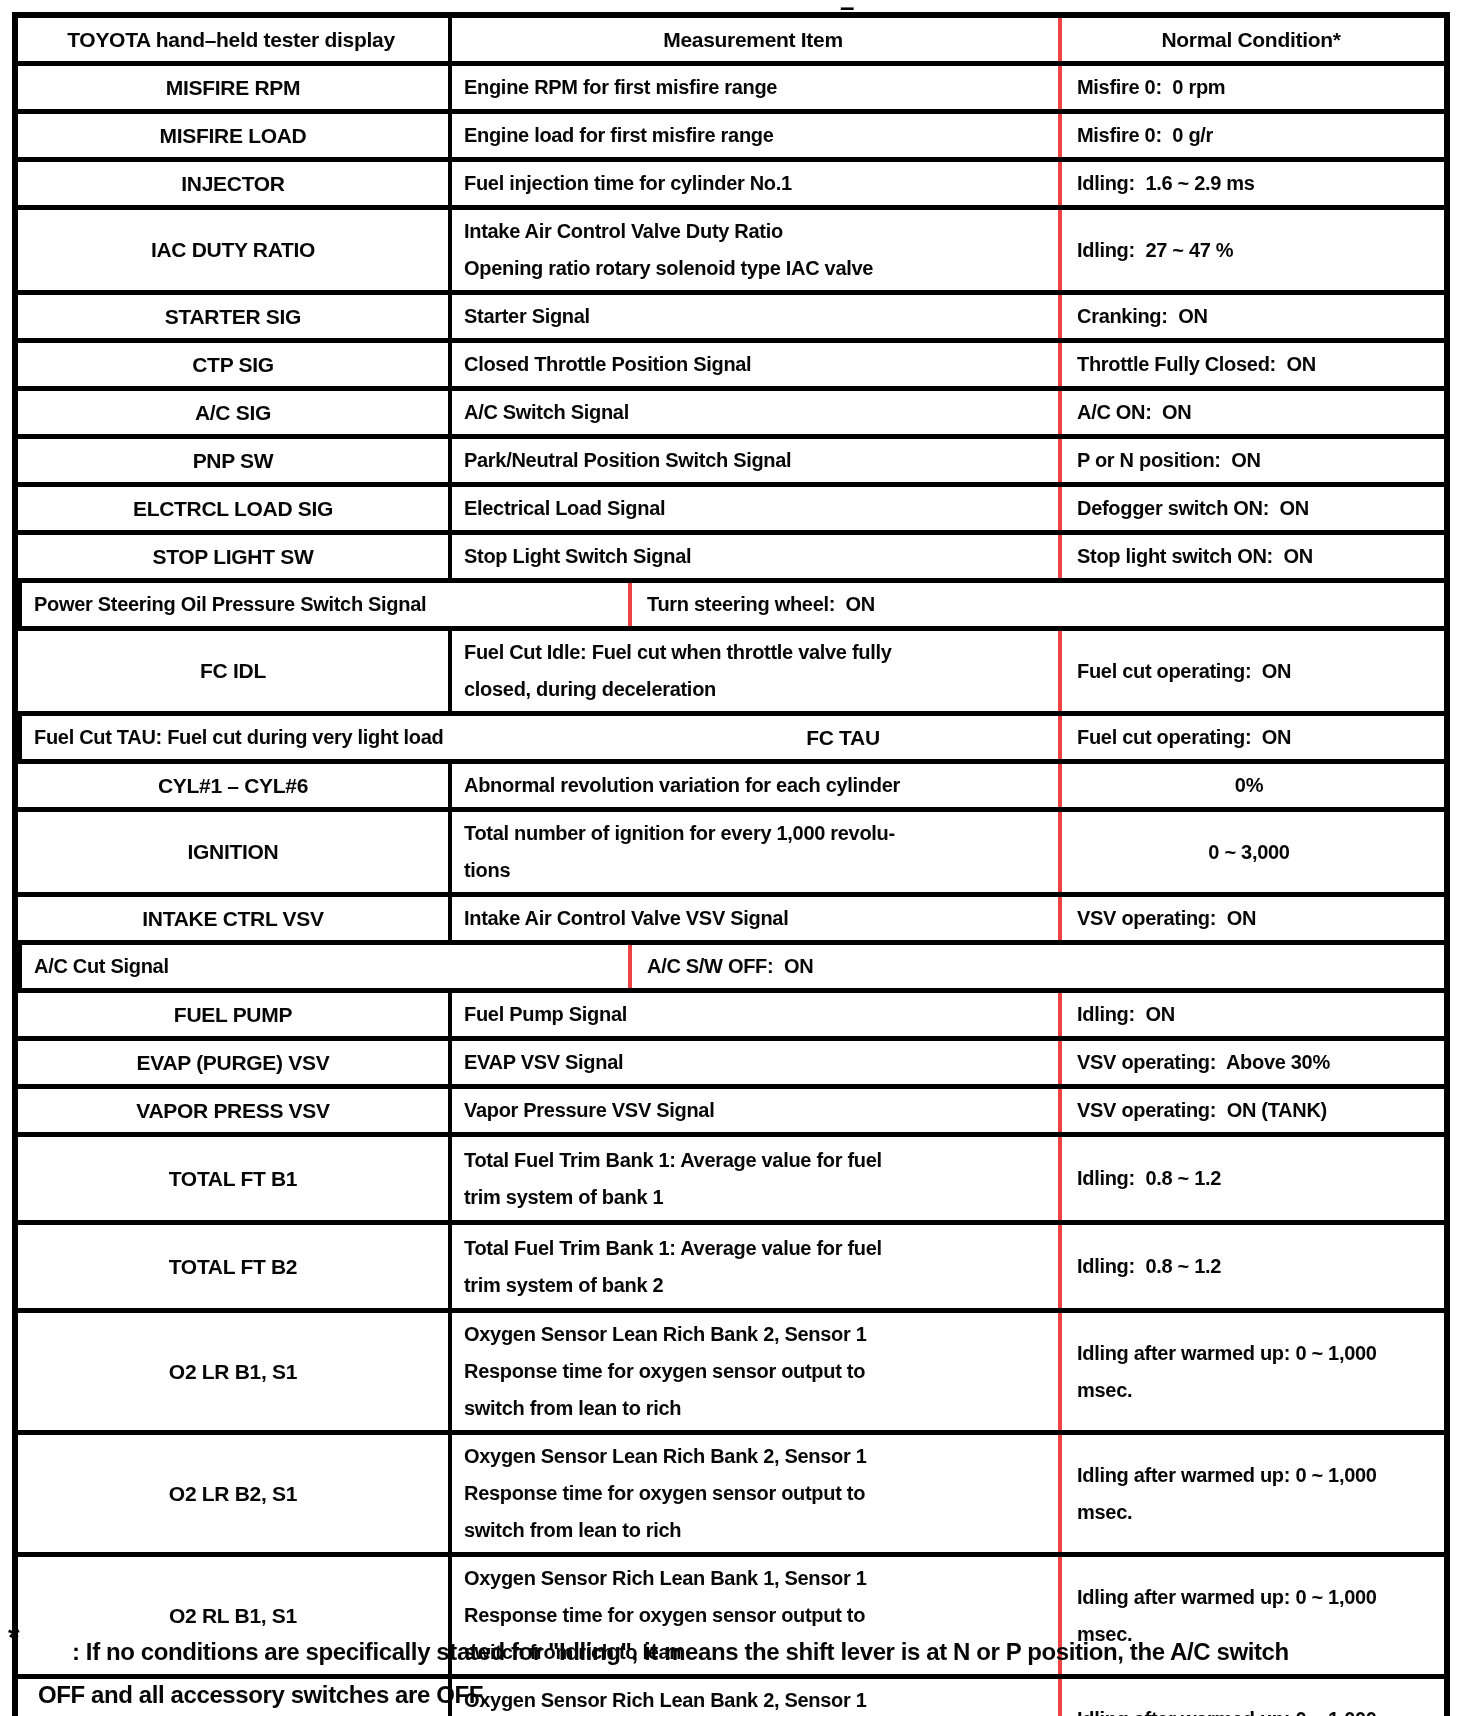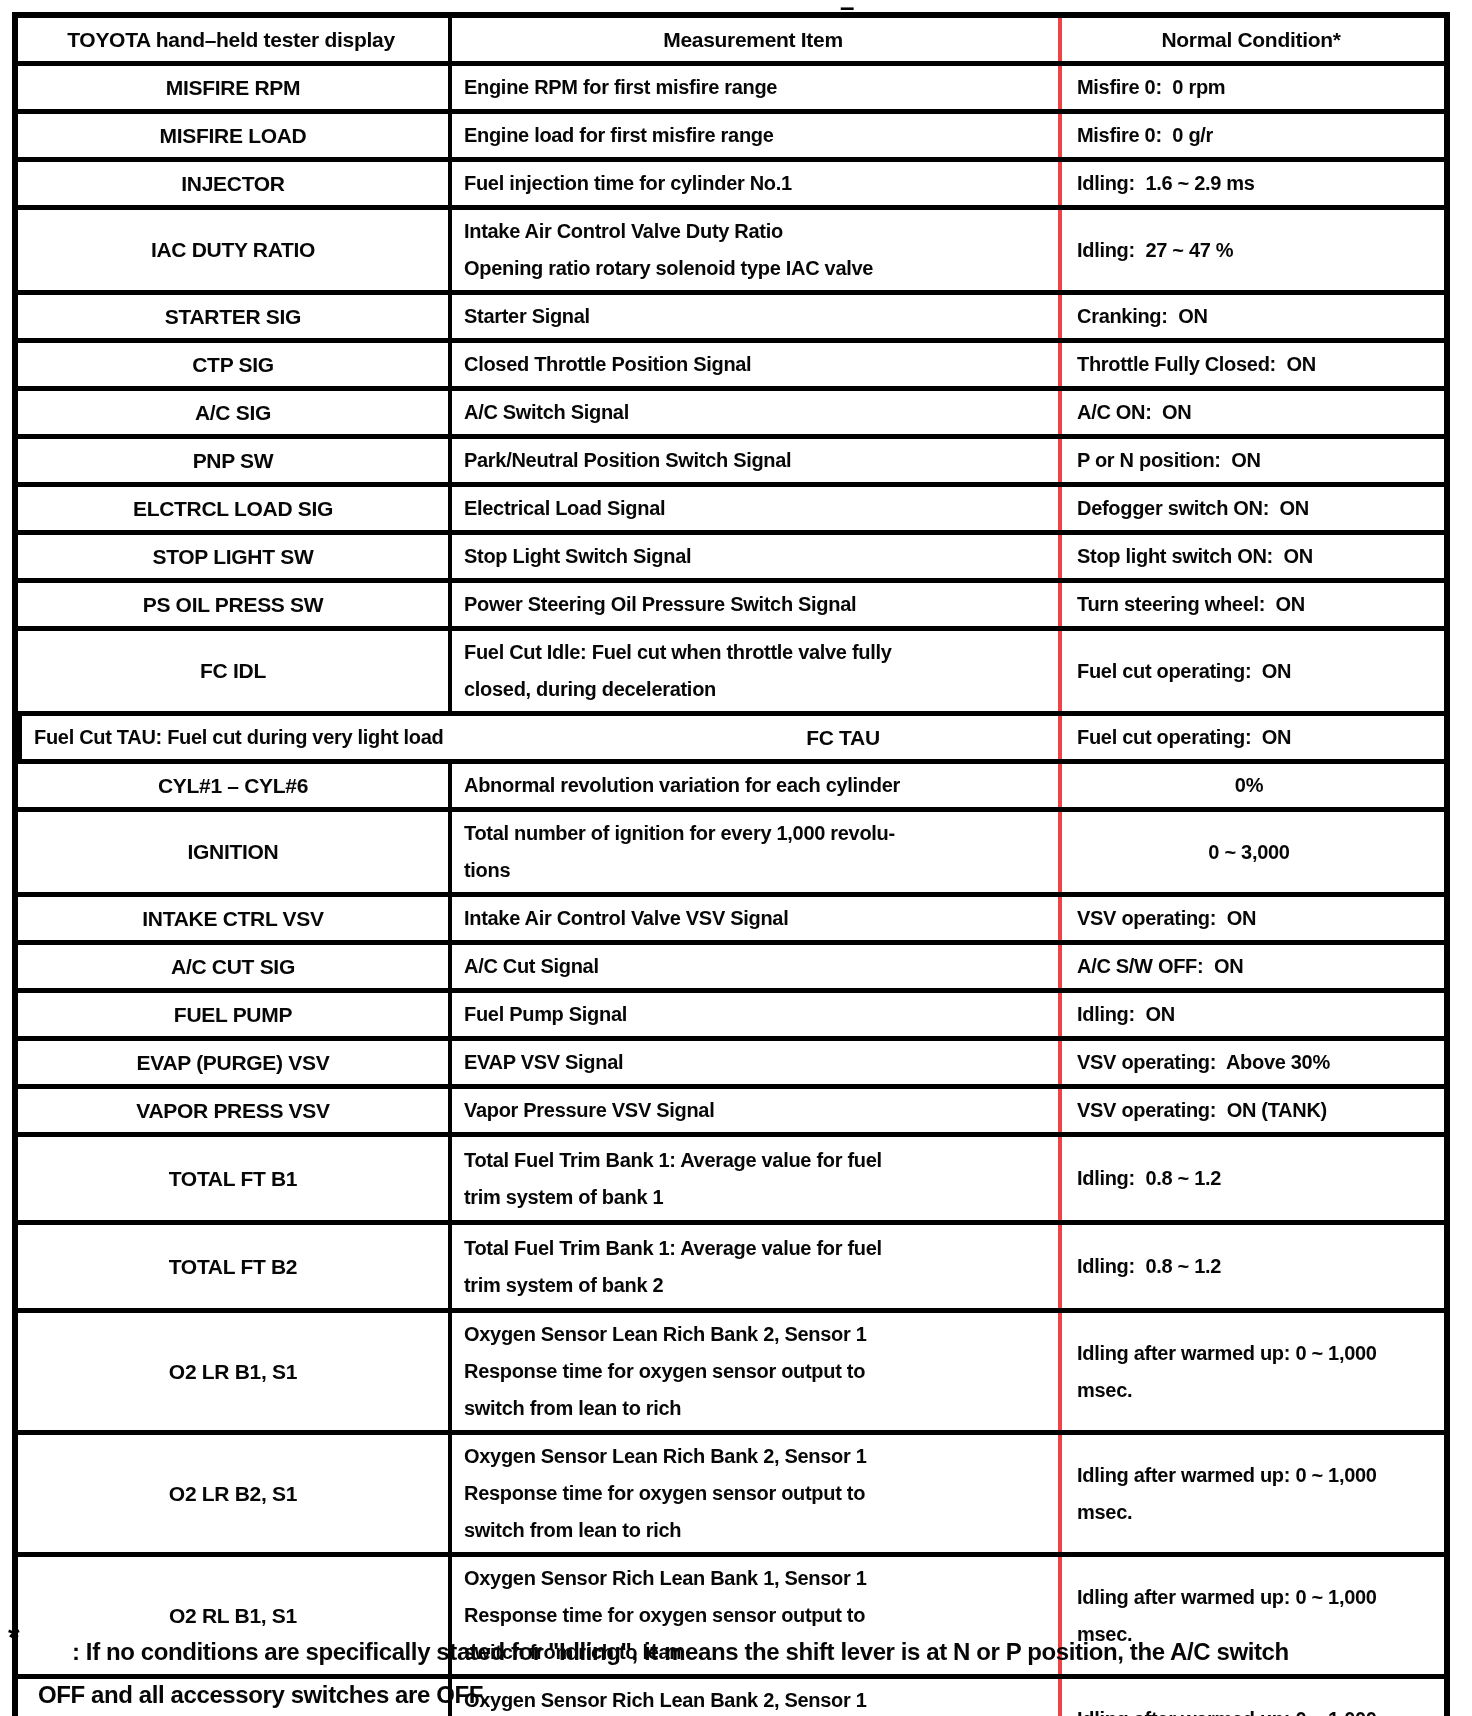--- a/index.html
+++ b/index.html
@@ -183,21 +183,20 @@
     <div class="cell cell-condition">Defogger switch ON:&nbsp; ON</div>
   </div>
 
   <div class="row">
     <div class="cell cell-display">STOP LIGHT SW</div>
     <div class="cell cell-item">Stop Light Switch Signal</div>
     <div class="cell cell-condition">Stop light switch ON:&nbsp; ON</div>
   </div>
 
   <div class="row">
-    <div class="cell cell-display">PS OIL PRESS SW</div>
     <div class="cell cell-item">Power Steering Oil Pressure Switch Signal</div>
     <div class="cell cell-condition">Turn steering wheel:&nbsp; ON</div>
   </div>
 
   <div class="row r2">
     <div class="cell cell-display">FC IDL</div>
     <div class="cell cell-item">Fuel Cut Idle: Fuel cut when throttle valve fully
 closed, during deceleration</div>
     <div class="cell cell-condition">Fuel cut operating:&nbsp; ON</div>
   </div>
@@ -221,21 +220,20 @@
     <div class="cell cell-condition center">0 ~ 3,000</div>
   </div>
 
   <div class="row">
     <div class="cell cell-display">INTAKE CTRL VSV</div>
     <div class="cell cell-item">Intake Air Control Valve VSV Signal</div>
     <div class="cell cell-condition">VSV operating:&nbsp; ON</div>
   </div>
 
   <div class="row">
-    <div class="cell cell-display">A/C CUT SIG</div>
     <div class="cell cell-item">A/C Cut Signal</div>
     <div class="cell cell-condition">A/C S/W OFF:&nbsp; ON</div>
   </div>
 
   <div class="row">
     <div class="cell cell-display">FUEL PUMP</div>
     <div class="cell cell-item">Fuel Pump Signal</div>
     <div class="cell cell-condition">Idling:&nbsp; ON</div>
   </div>
 

